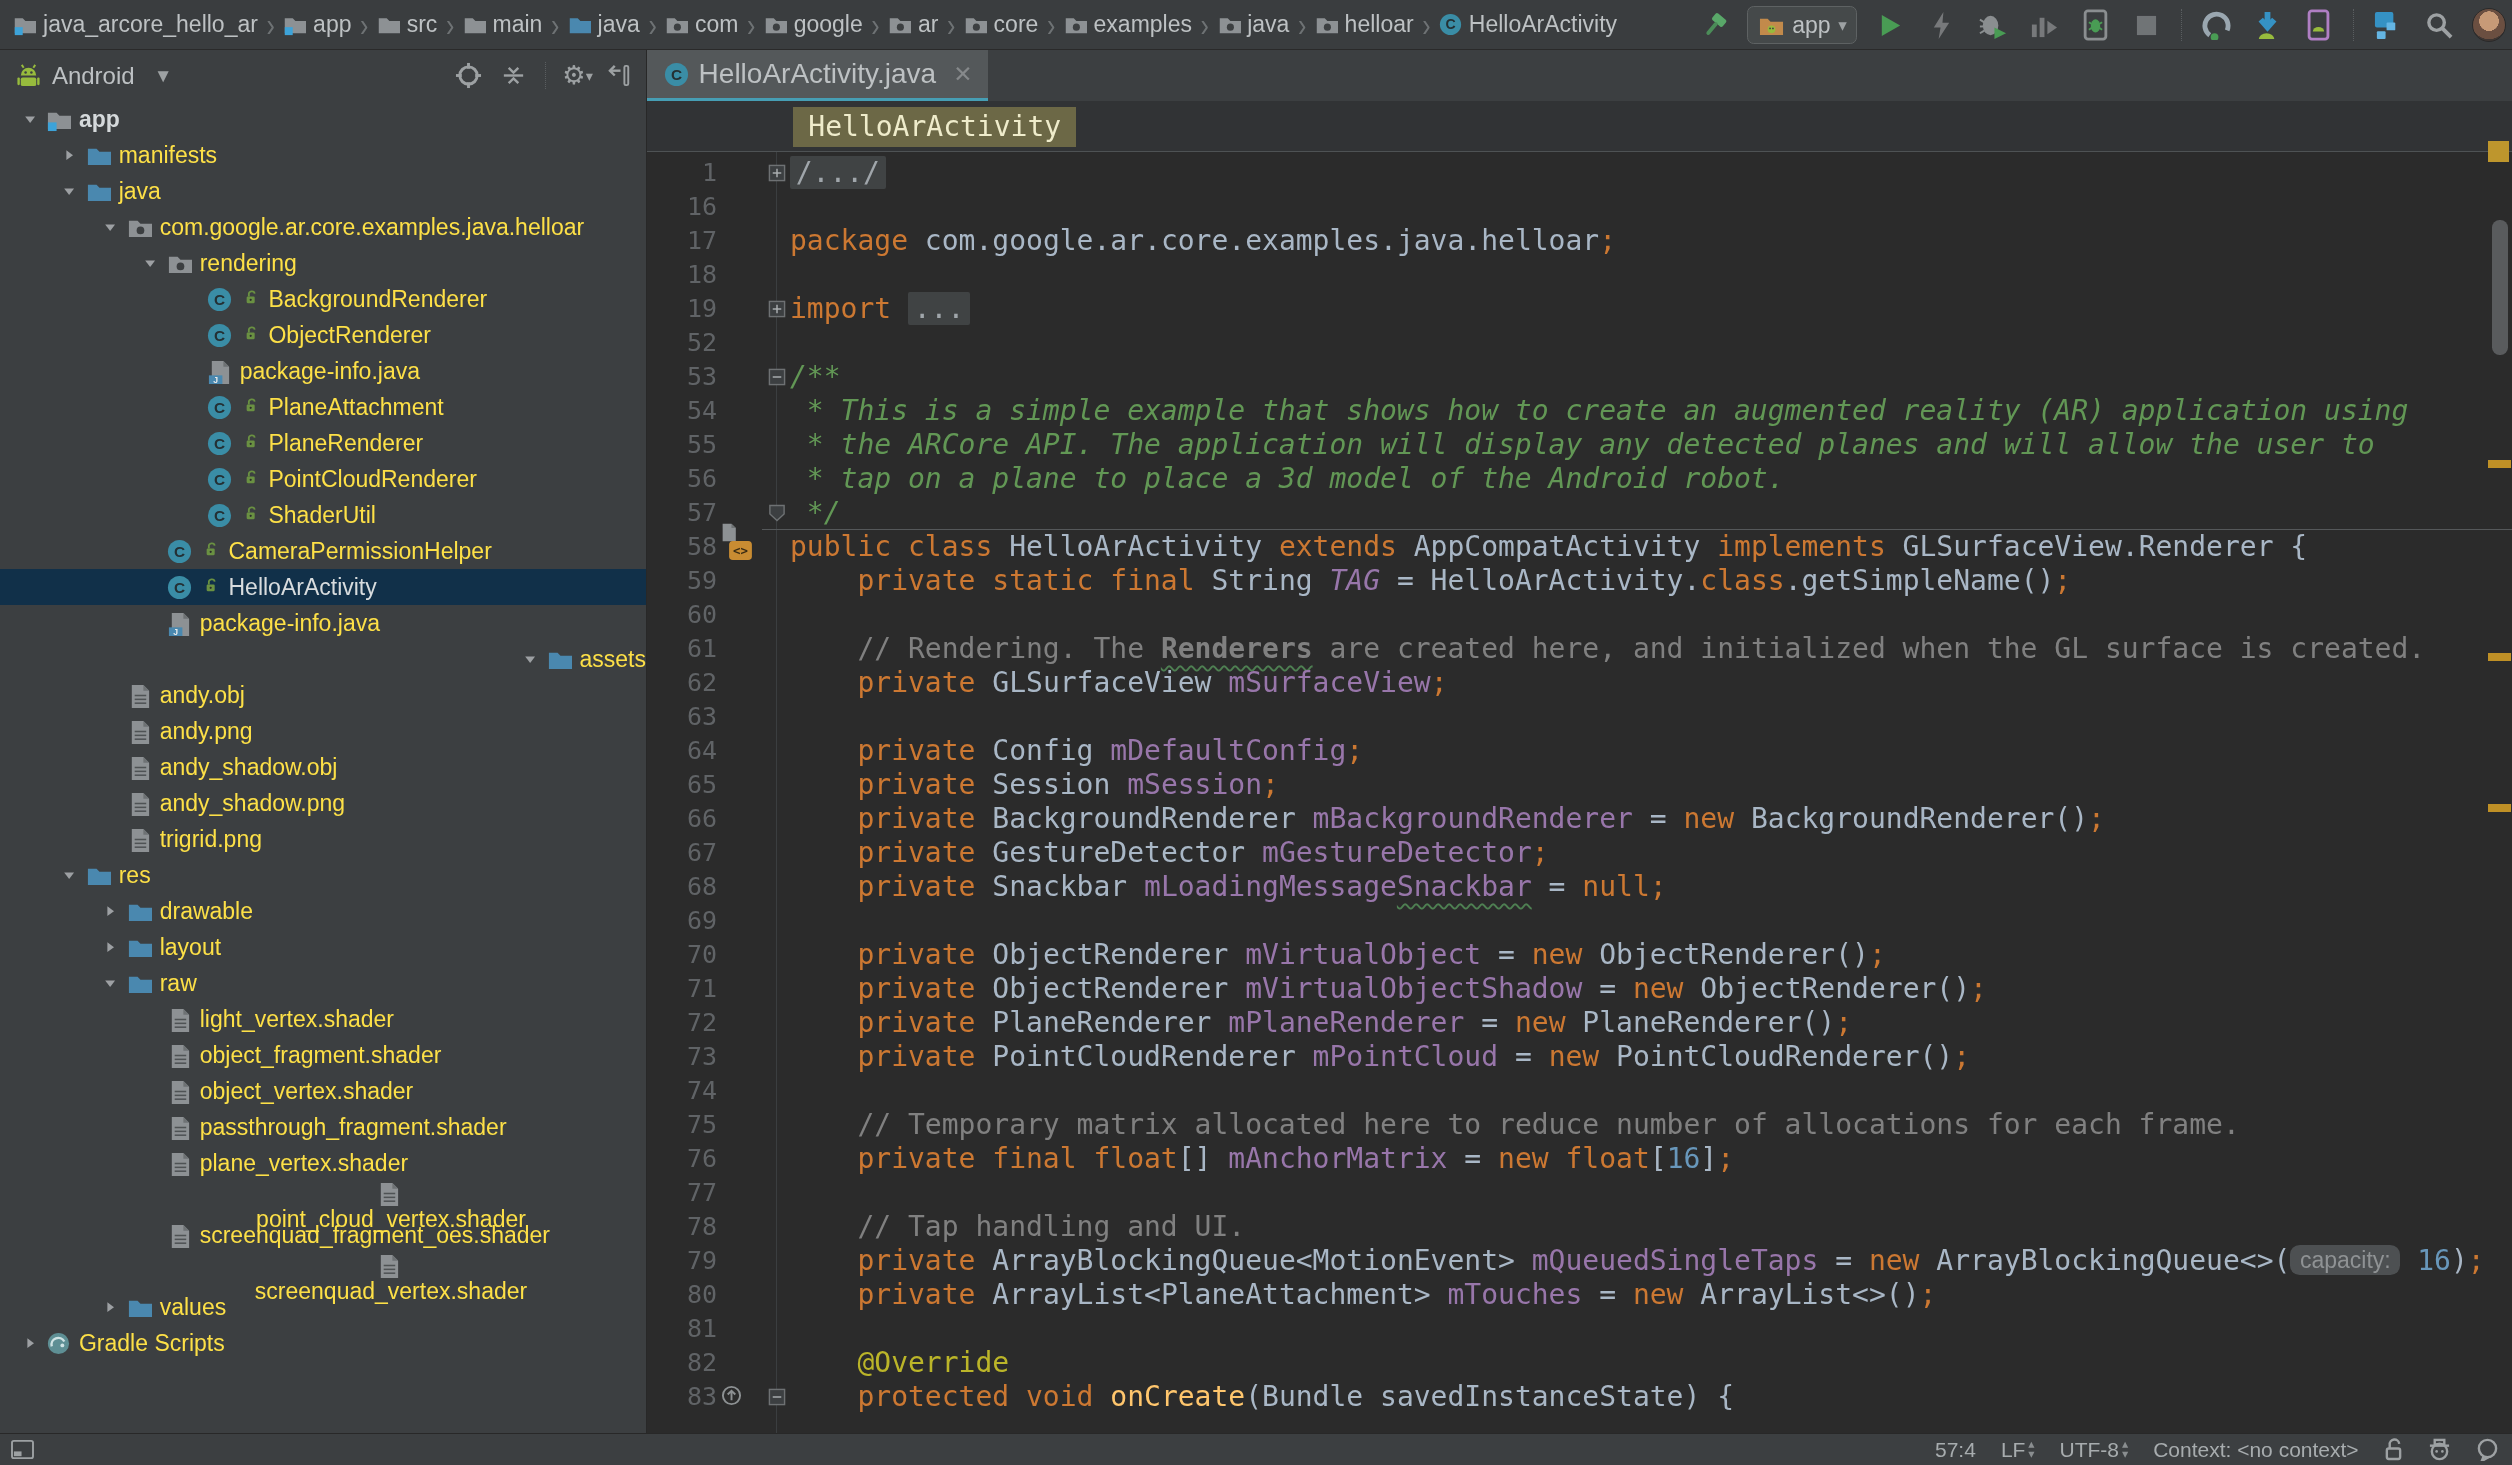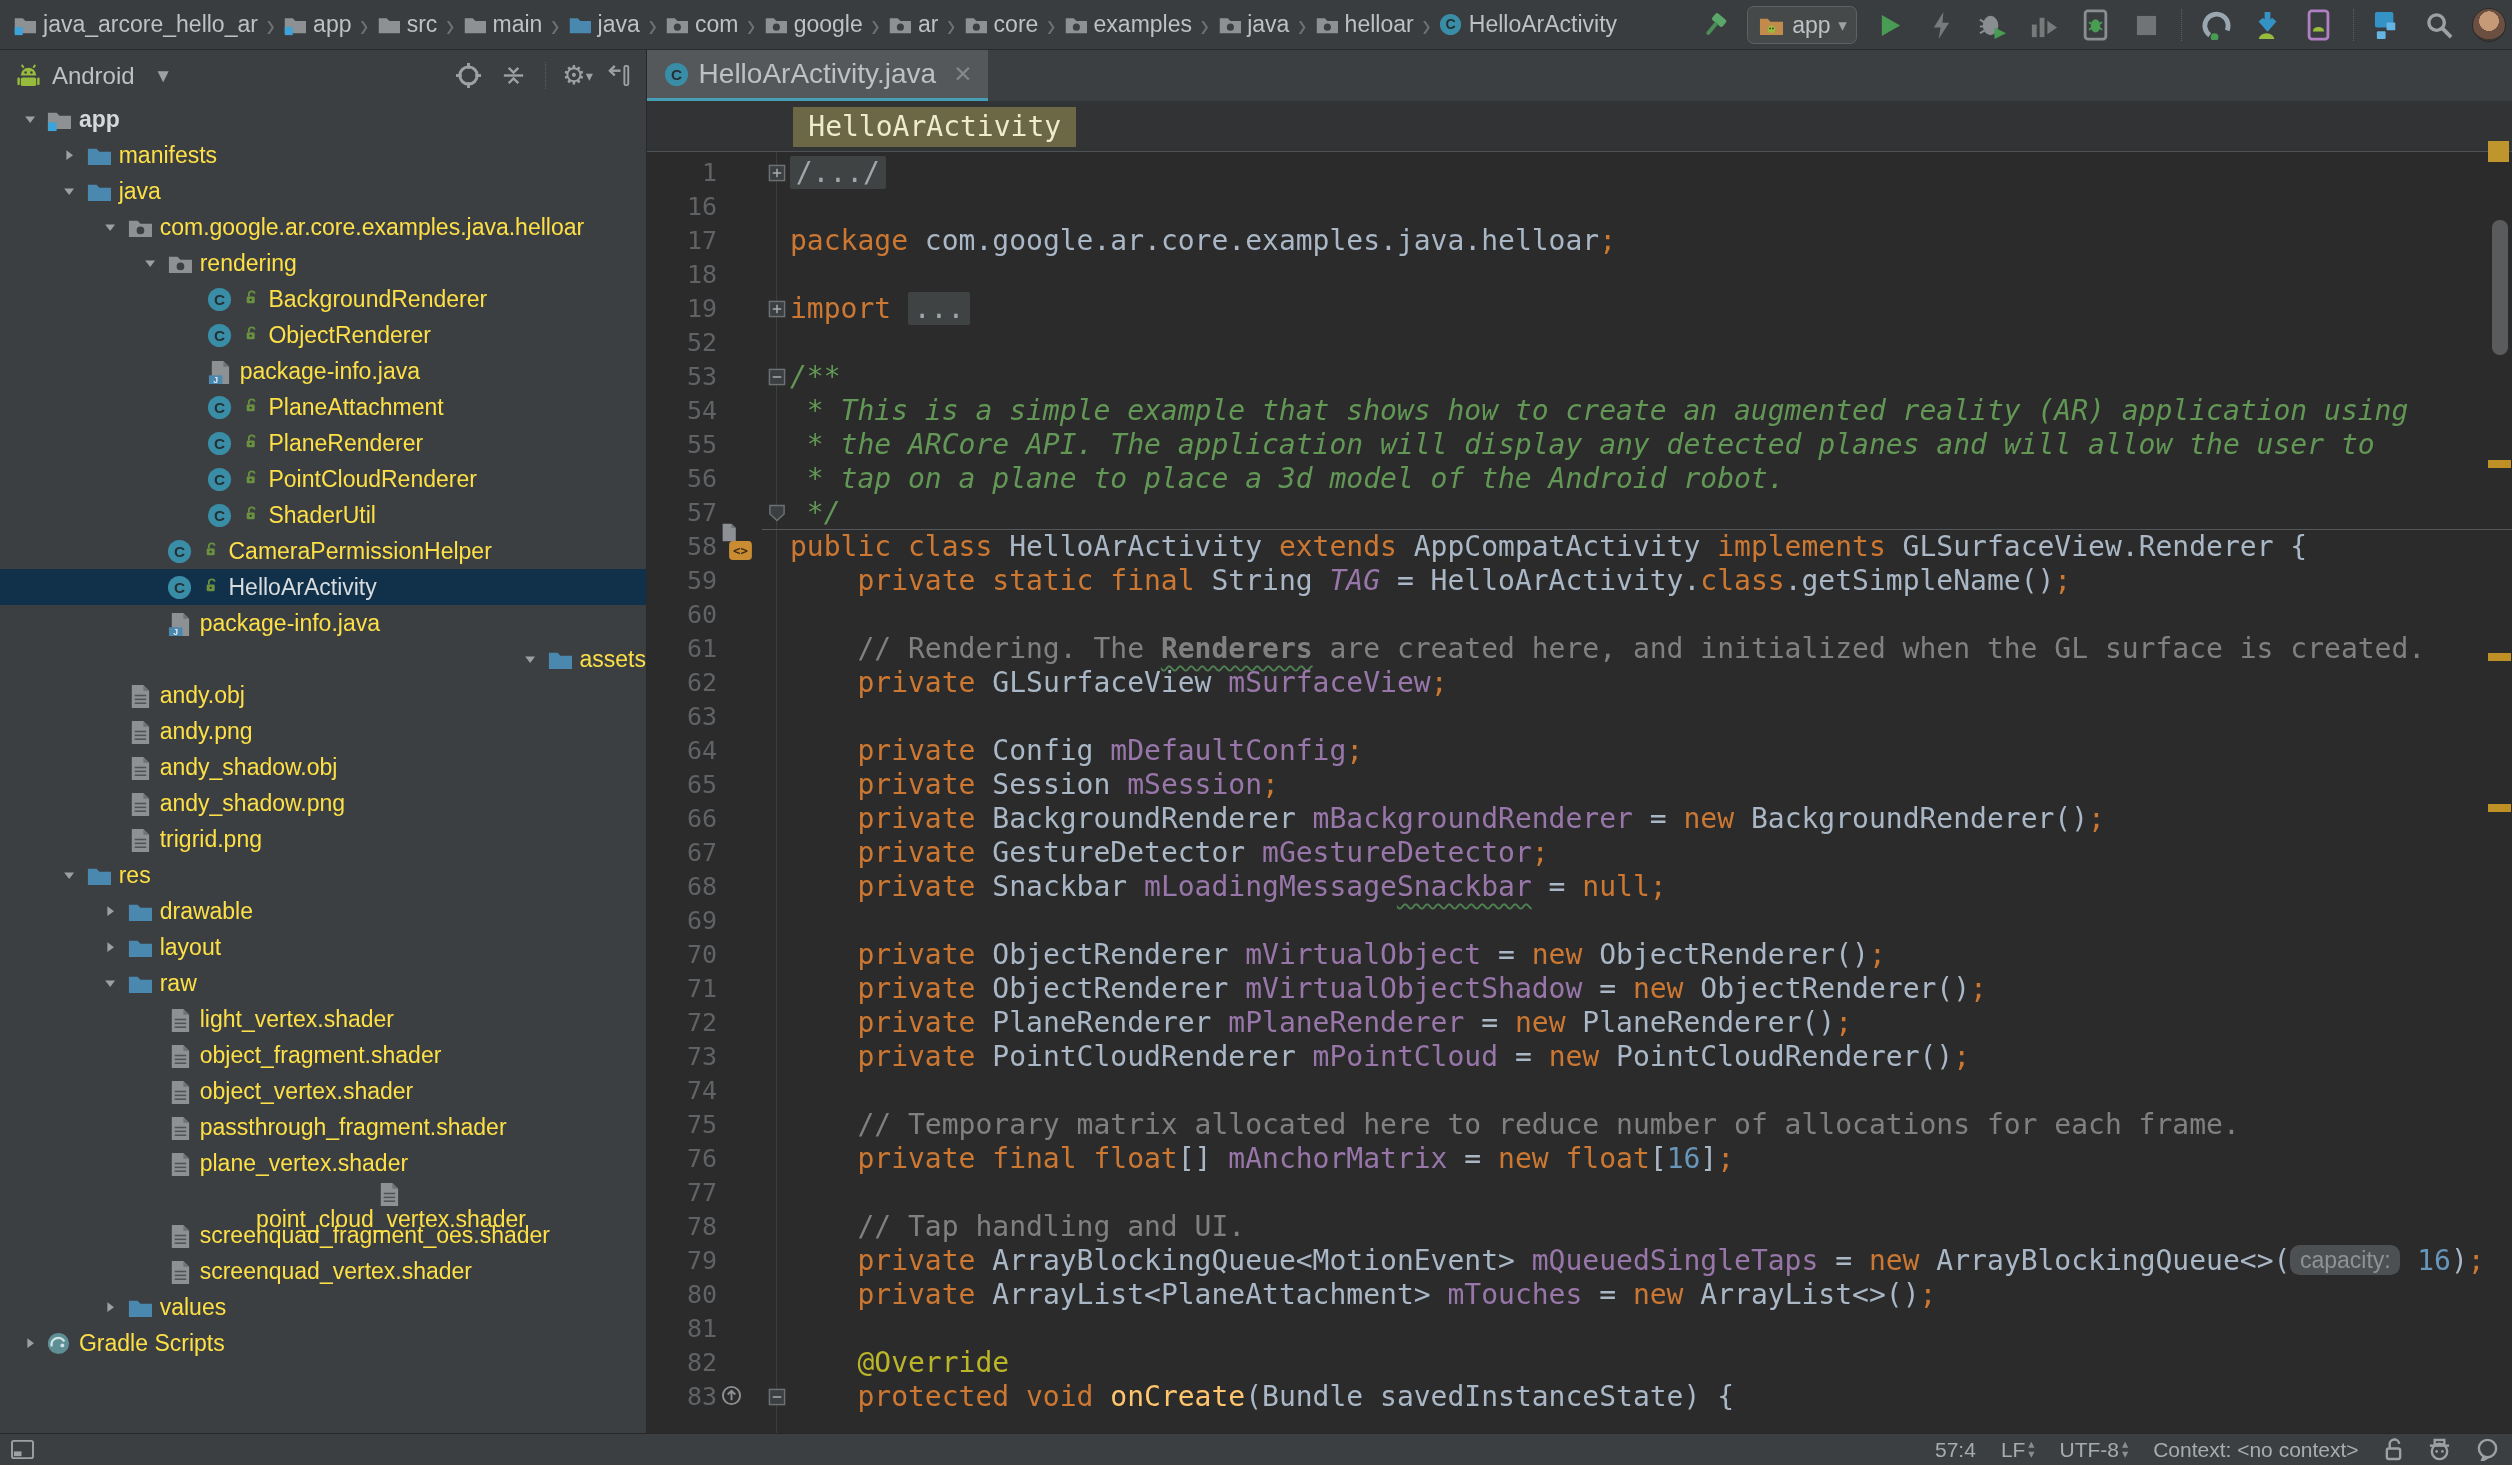--- a/index.html
+++ b/index.html
@@ -801,21 +801,21 @@
             <svg width="25" height="25" viewBox="0 0 26 26">
               <path d="M5 2 h12 l6 6 v18 h-18 z" fill="#8D9194"></path>
               <path d="M17 2 l6 6 h-6 z" fill="#6E7274"></path>
               <line x1="8" y1="13" x2="20" y2="13" stroke="#4F5355" stroke-width="1.6"></line>
               <line x1="8" y1="17" x2="20" y2="17" stroke="#4F5355" stroke-width="1.6"></line>
               <line x1="8" y1="21" x2="20" y2="21" stroke="#4F5355" stroke-width="1.6"></line>
             </svg>
           </span>
           <span>screenquad_fragment_oes.shader</span>
         </div>
-        <div class="trow" style="padding-left: 136px;">
+        <div class="trow" style="padding-left: 136px; flex-direction: column;">
           <span class="t-arrow"></span>
           <span class="t-icon">
             <svg width="25" height="25" viewBox="0 0 26 26">
               <path d="M5 2 h12 l6 6 v18 h-18 z" fill="#8D9194"></path>
               <path d="M17 2 l6 6 h-6 z" fill="#6E7274"></path>
               <line x1="8" y1="13" x2="20" y2="13" stroke="#4F5355" stroke-width="1.6"></line>
               <line x1="8" y1="17" x2="20" y2="17" stroke="#4F5355" stroke-width="1.6"></line>
               <line x1="8" y1="21" x2="20" y2="21" stroke="#4F5355" stroke-width="1.6"></line>
             </svg>
           </span>

